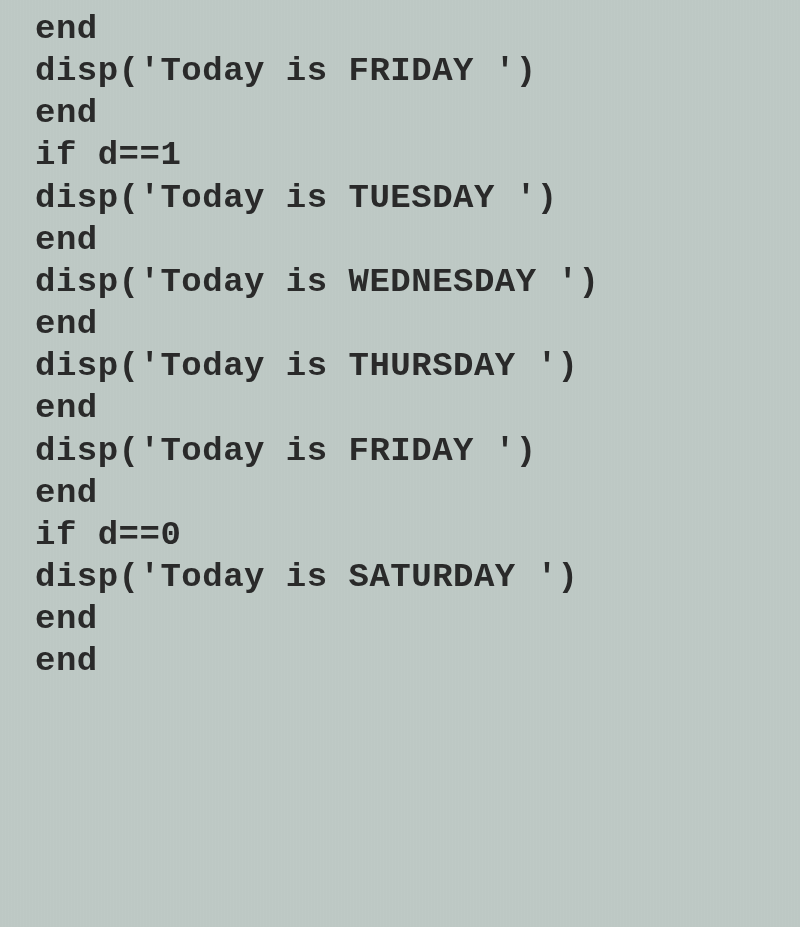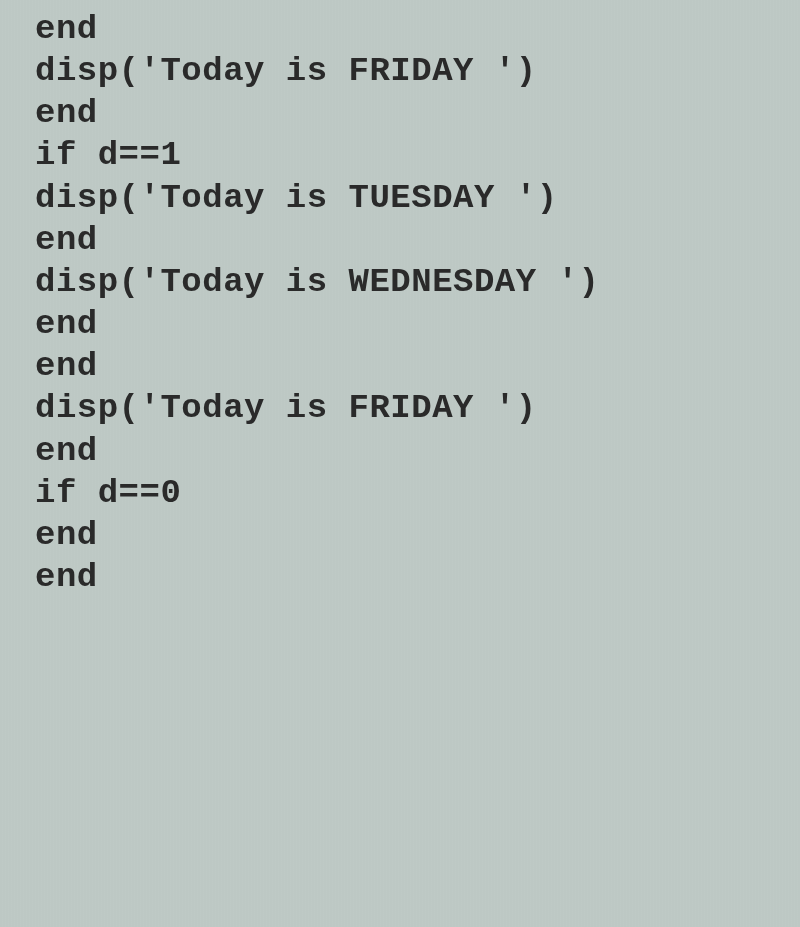--- a/index.html
+++ b/index.html
@@ -35,19 +35,21 @@
 
 <div>
   <div class="code-line">end</div>
   <div class="code-line">disp('Today is FRIDAY ')</div>
   <div class="code-line">end</div>
   <div class="code-line">if d==1</div>
   <div class="code-line">disp('Today is TUESDAY ')</div>
   <div class="code-line">end</div>
   <div class="code-line">disp('Today is WEDNESDAY ')</div>
   <div class="code-line">end</div>
+  <div class="code-line">disp('Today is THURSDAY ')</div>
   <div class="code-line">end</div>
   <div class="code-line">disp('Today is FRIDAY ')</div>
   <div class="code-line">end</div>
   <div class="code-line">if d==0</div>
+  <div class="code-line">disp('Today is SATURDAY ')</div>
   <div class="code-line">end</div>
   <div class="code-line">end</div>
 </div>
 
 </body></html>

